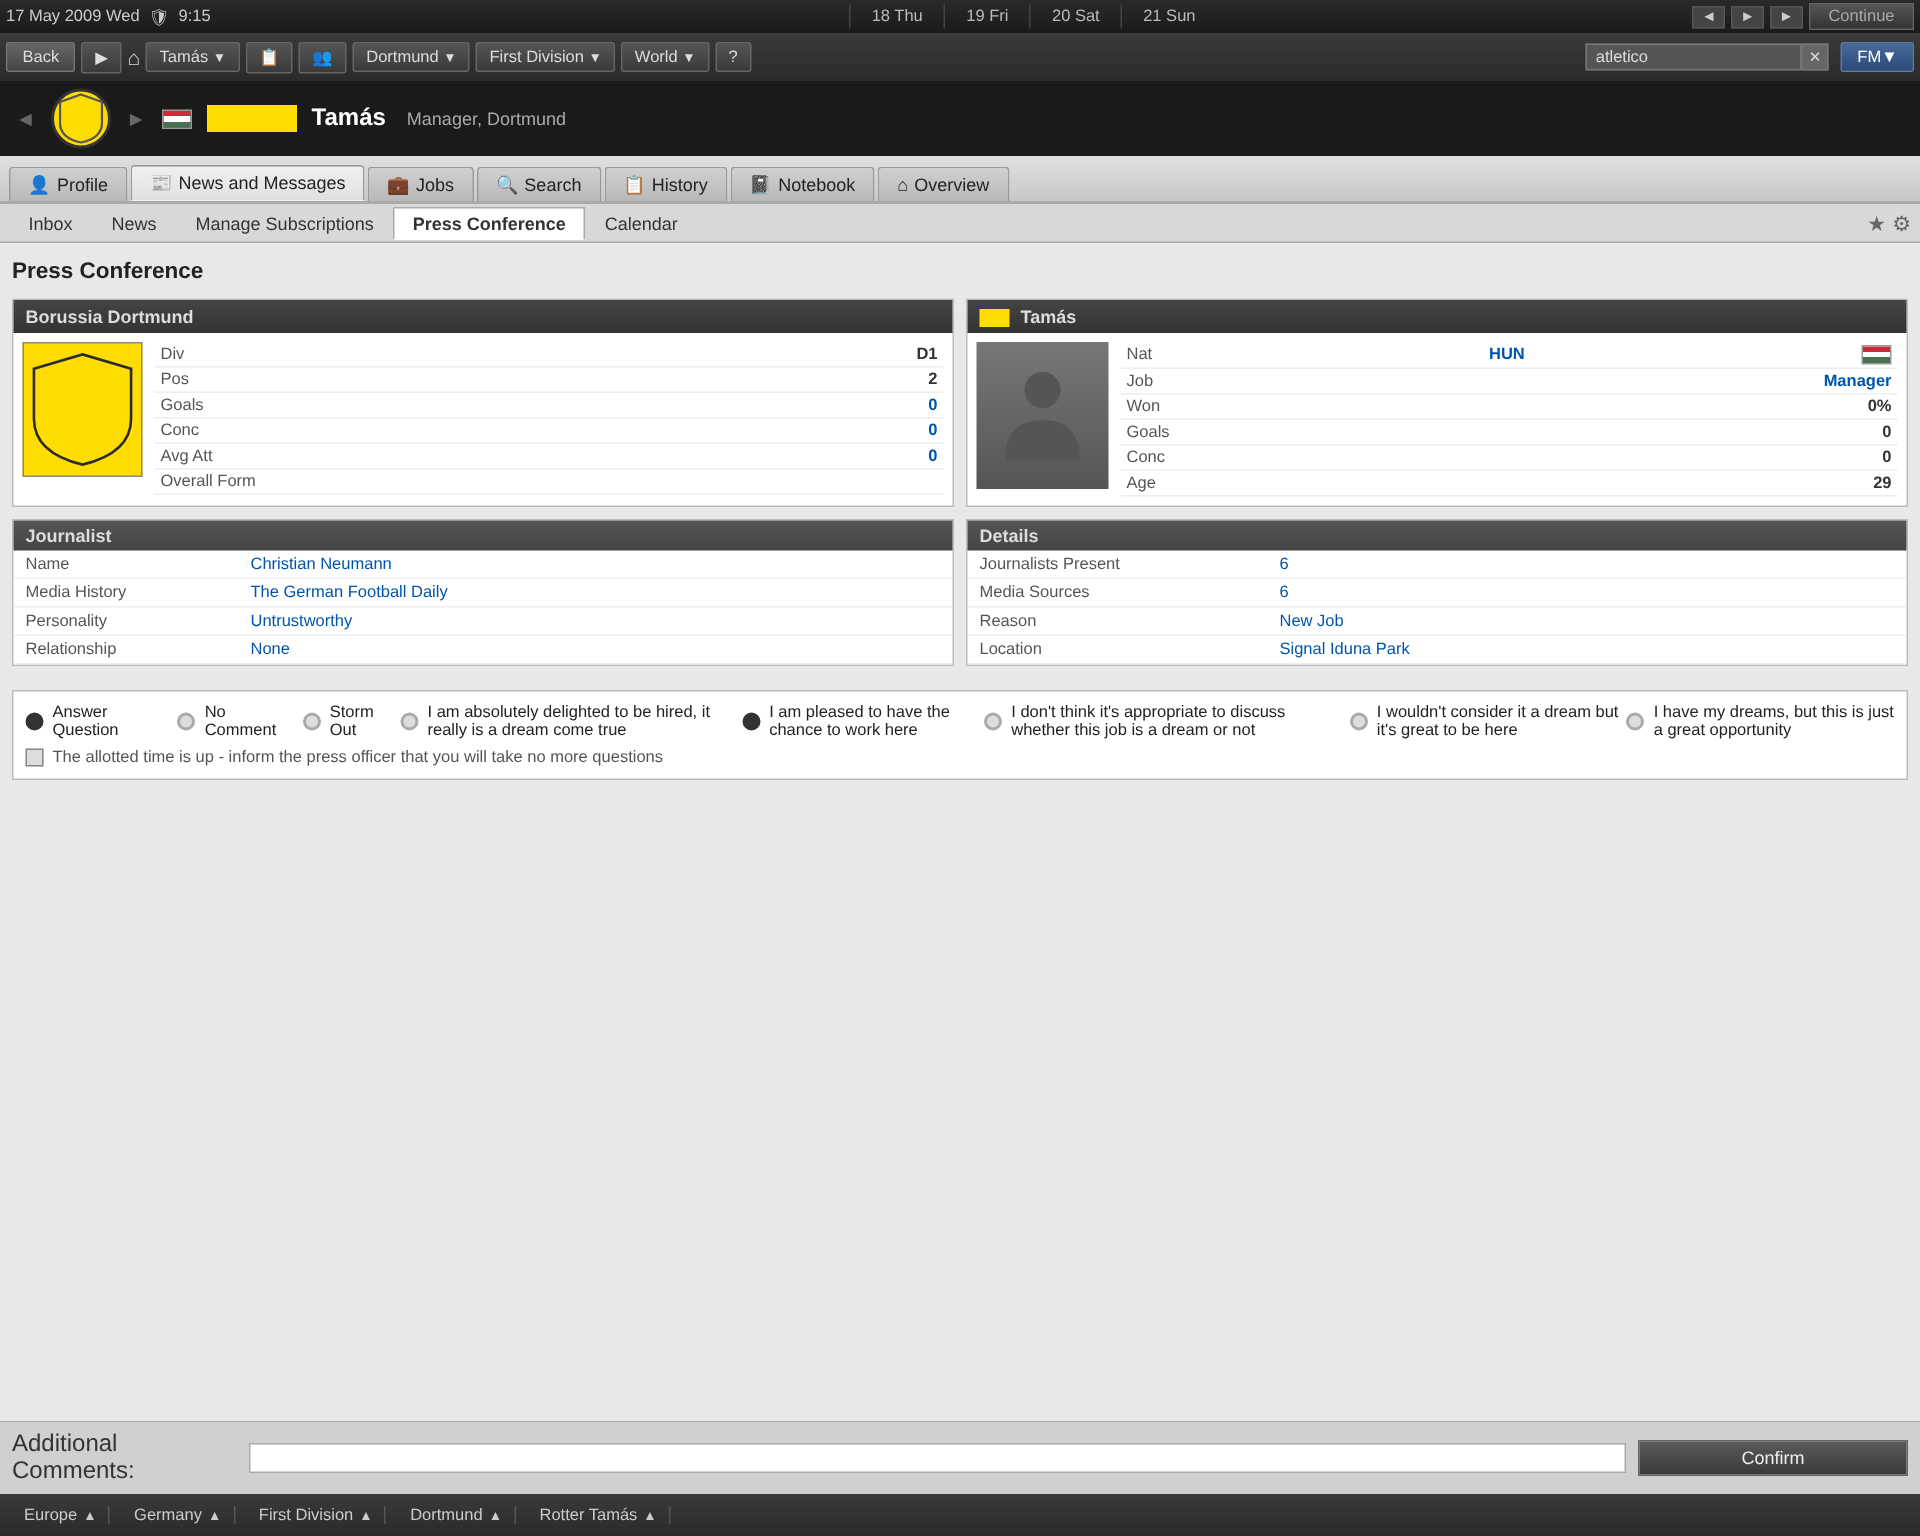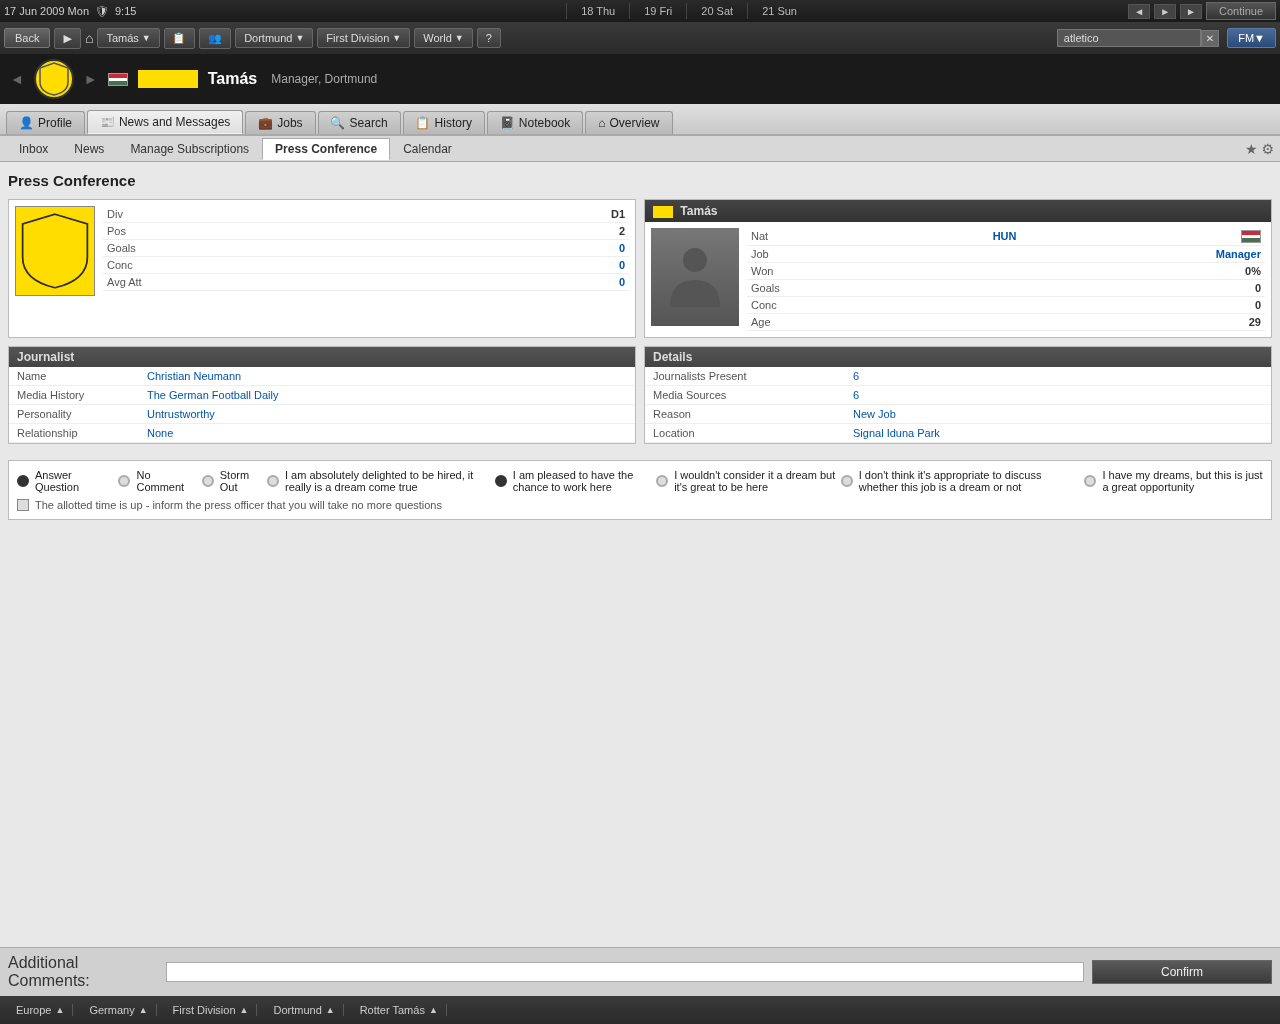--- a/index.html
+++ b/index.html
@@ -65,21 +65,21 @@
 
     
     .manager-card-inner { display: flex; gap: 8px; padding: 6px; }
     .manager-stats { flex: 1; }
     .yellow-badge { background: #ffdd00; width: 20px; height: 16px; display: inline-block; }
 
     
     .info-section { background: #fff; border: 1px solid #bbb; margin-bottom: 8px; }
     .info-section-header { background: linear-gradient(to bottom, #555, #444); color: #ddd; padding: 3px 8px; font-size: 12px; font-weight: bold; }
     .info-row { display: flex; padding: 3px 8px; border-bottom: 1px solid #eee; font-size: 11px; }
-    .info-key { width: 130px; color: #555; }
+    .info-key { width: 150px; color: #555; }
     .info-val { color: #0055aa; }
     .details-row { display: flex; padding: 3px 8px; border-bottom: 1px solid #eee; font-size: 11px; }
     .details-key { width: 200px; color: #555; }
     .details-val { color: #0055aa; }
 
     
     .question-box { background: #fff; border: 1px solid #bbb; padding: 8px; margin-bottom: 8px; }
     .question-text { font-size: 12px; font-weight: bold; color: #222; margin-bottom: 8px; }
     .answer-options { display: flex; gap: 0; }
     .answer-col { flex: 0 0 250px; display: flex; gap: 4px; }
@@ -108,21 +108,21 @@
     .shield-svg { width: 70px; height: 80px; }
 
     
     .silhouette { width: 88px; height: 98px; background: linear-gradient(to bottom, #777, #555); display: flex; align-items: center; justify-content: center; }
   </style>
 </head>
 <body>
 
 <div class="top-bar">
   <div class="top-bar-left">
-    <span>17 Jun 2009  Mon</span>
+    <span>17 May 2009  Wed</span>
     <span>🛡</span>
     <span>9:15</span>
   </div>
   <div class="top-bar-days">
 
   <span class="top-bar-day">18 Thu</span>
       <span class="top-bar-day">19 Fri</span>
       <span class="top-bar-day">20 Sat</span>
       <span class="top-bar-day">21 Sun</span>
     </div>
@@ -226,20 +226,21 @@
     <span class="gear-icon">⚙</span>
   </div>
 </div>
 
 <div class="content">
   <div class="page-title">Press Conference</div>
 
   <div class="card-row">
 
     <div class="card">
+      <div class="card-header">Borussia Dortmund</div>
       <div class="club-card">
         <div class="club-logo">
           <svg class="shield-svg" viewBox="0 0 80 90">
             <path d="M40 3 L77 14 L77 52 Q77 78 40 87 Q3 78 3 52 L3 14 Z" fill="#ffdd00" stroke="#333" stroke-width="2"></path>
             <path d="M40 3 L77 14 L77 52 Q77 78 40 87 Q3 78 3 52 L3 14 Z" fill="none" stroke="#000" stroke-width="1" opacity="0.2"></path>
           </svg>
         </div>
         <div class="club-stats">
 
         <div class="stat-row">
@@ -254,20 +255,24 @@
               <span class="stat-label">Goals</span>
               <span class="stat-value blue">0</span>
             </div>
             <div class="stat-row">
               <span class="stat-label">Conc</span>
               <span class="stat-value blue">0</span>
             </div>
             <div class="stat-row">
               <span class="stat-label">Avg Att</span>
               <span class="stat-value blue">0</span>
+            </div>
+            <div class="stat-row">
+              <span class="stat-label">Overall Form</span>
+              <span class="stat-value"></span>
             </div>
           </div>
       </div>
     </div>
 
     <div class="card">
       <div class="card-header">
         <span class="yellow-badge" style="display:inline-block;width:20px;height:12px;background:#ffdd00;margin-right:4px;vertical-align:middle;"></span>
         <span>Tamás</span>
       </div>
@@ -379,25 +384,25 @@
       <div class="radio-row">
             <div class="radio-btn inactive"></div>
             <span>I am absolutely delighted to be hired, it really is a dream come true</span>
           </div>
           <div class="radio-row">
             <div class="radio-btn selected"></div>
             <span>I am pleased to have the chance to work here</span>
           </div>
           <div class="radio-row">
             <div class="radio-btn inactive"></div>
+            <span>I don't think it's appropriate to discuss whether this job is a dream or not</span>
+          </div>
+          <div class="radio-row">
+            <div class="radio-btn inactive"></div>
             <span>I wouldn't consider it a dream but it's great to be here</span>
-          </div>
-          <div class="radio-row">
-            <div class="radio-btn inactive"></div>
-            <span>I don't think it's appropriate to discuss whether this job is a dream or not</span>
           </div>
           <div class="radio-row">
             <div class="radio-btn inactive"></div>
             <span>I have my dreams, but this is just a great opportunity</span>
           </div>
         </div>
     </div>
     <div class="allotted-row">
       <div class="checkbox-empty"></div>
       <span>The allotted time is up - inform the press officer that you will take no more questions</span>

